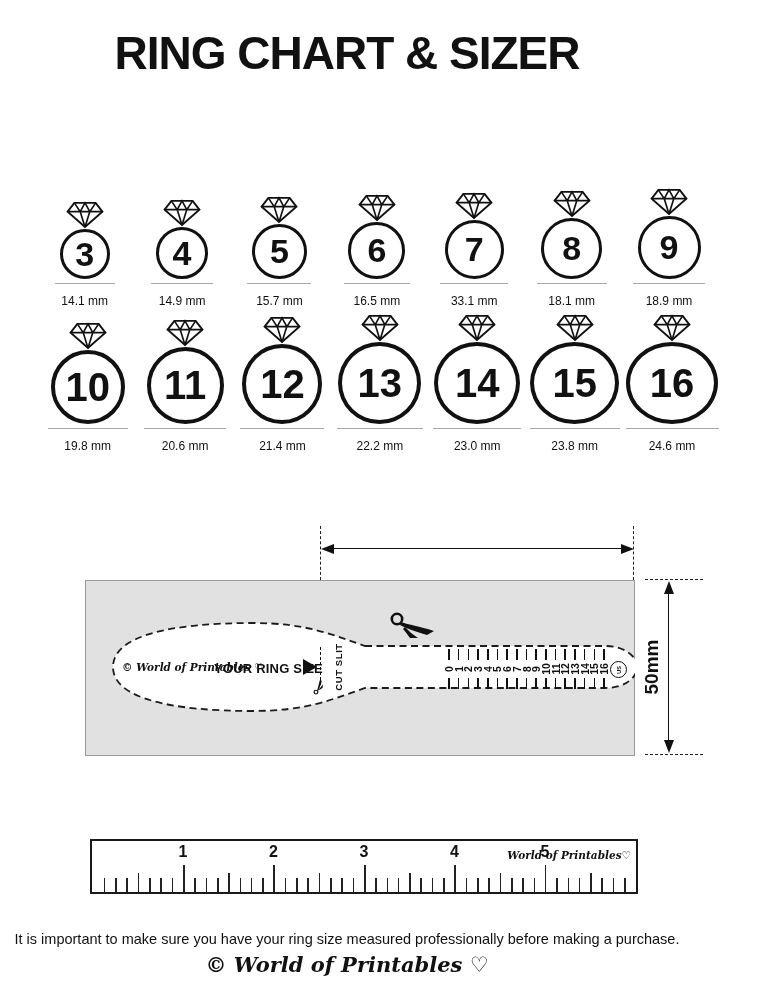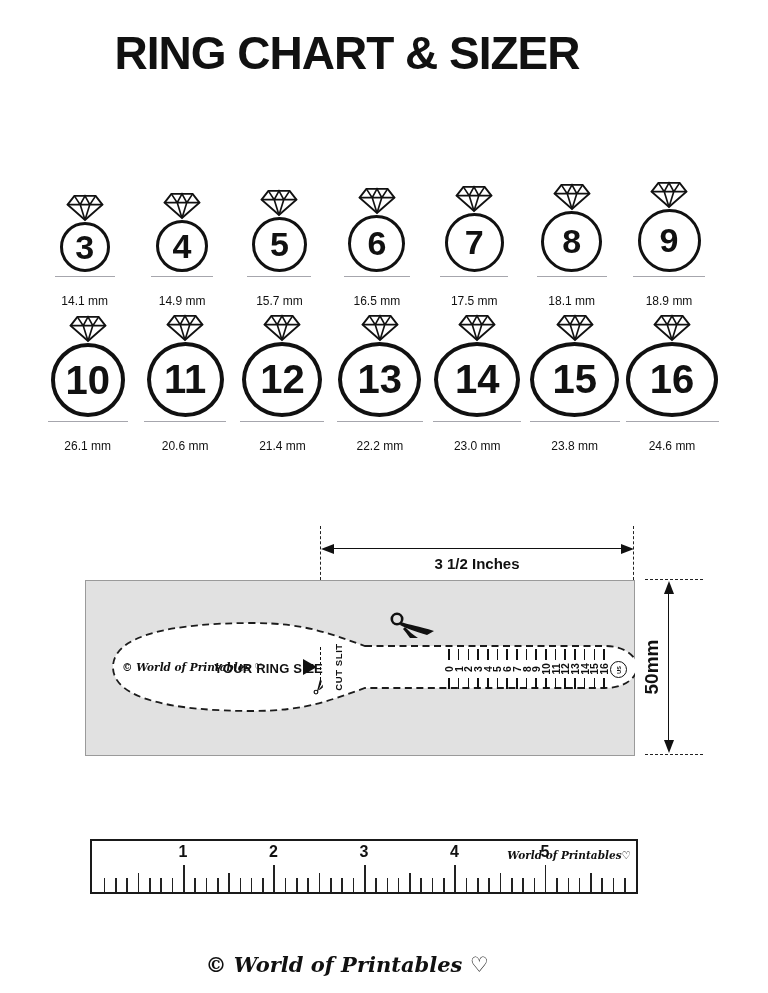--- a/index.html
+++ b/index.html
@@ -15,21 +15,21 @@
 
   
   .ring-row{position:absolute;display:flex;}
   .ring-cell{display:flex;flex-direction:column;align-items:center;justify-content:flex-end;width:97.4px;}
   .diamond{flex:0 0 auto;margin-bottom:-4px;}
   .band{border-radius:50%;display:flex;align-items:center;justify-content:center;
         font-weight:600;background:#fff;box-sizing:border-box;}
   .row1 .band{border:3.5px solid #111;font-size:34px;}
   .row2 .band{border:4.5px solid #111;font-size:40px;}
   .mm-line{border-top:1.5px solid #a6a6ad;margin-top:4px;}
-  .mm-label{margin-top:17px;font-size:12px;}
+  .mm-label{margin-top:10px;font-size:12px;}
   
   .row1 .ring-cell:nth-child(1) .band{width:50px;height:50px;} .row1 .ring-cell:nth-child(1) .mm-line{width:60px;}
   .row1 .ring-cell:nth-child(2) .band{width:52px;height:52px;} .row1 .ring-cell:nth-child(2) .mm-line{width:62px;}
   .row1 .ring-cell:nth-child(3) .band{width:55px;height:55px;} .row1 .ring-cell:nth-child(3) .mm-line{width:64px;}
   .row1 .ring-cell:nth-child(4) .band{width:57px;height:57px;} .row1 .ring-cell:nth-child(4) .mm-line{width:66px;}
   .row1 .ring-cell:nth-child(5) .band{width:59px;height:59px;} .row1 .ring-cell:nth-child(5) .mm-line{width:68px;}
   .row1 .ring-cell:nth-child(6) .band{width:61px;height:61px;} .row1 .ring-cell:nth-child(6) .mm-line{width:70px;}
   .row1 .ring-cell:nth-child(7) .band{width:63px;height:63px;} .row1 .ring-cell:nth-child(7) .mm-line{width:72px;}
   .row2 .ring-cell:nth-child(1) .band{width:74px;height:74px;} .row2 .ring-cell:nth-child(1) .mm-line{width:80px;}
   .row2 .ring-cell:nth-child(2) .band{width:77px;height:77px;} .row2 .ring-cell:nth-child(2) .mm-line{width:82px;}
@@ -131,21 +131,21 @@
       <div class="mm-line"></div>
       <div class="mm-label">16.5 mm</div>
     </div>
     <div class="ring-cell">
       <span class="diamond"><svg width="40" height="29" viewBox="0 0 40 30">
             <path d="M9 3 L31 3 L38 12 L20 28 L2 12 Z" fill="none" stroke="#111" stroke-width="2"></path>
             <path d="M2 12 L38 12 M9 3 L15 12 L20 3 L25 12 L31 3 M15 12 L20 28 M25 12 L20 28" fill="none" stroke="#111" stroke-width="1.7"></path>
           </svg></span>
       <div class="band">7</div>
       <div class="mm-line"></div>
-      <div class="mm-label">17.5 mm</div>
+      <div class="mm-label">33.1 mm</div>
     </div>
     <div class="ring-cell">
       <span class="diamond"><svg width="40" height="29" viewBox="0 0 40 30">
             <path d="M9 3 L31 3 L38 12 L20 28 L2 12 Z" fill="none" stroke="#111" stroke-width="2"></path>
             <path d="M2 12 L38 12 M9 3 L15 12 L20 3 L25 12 L31 3 M15 12 L20 28 M25 12 L20 28" fill="none" stroke="#111" stroke-width="1.7"></path>
           </svg></span>
       <div class="band">8</div>
       <div class="mm-line"></div>
       <div class="mm-label">18.1 mm</div>
     </div>
@@ -161,21 +161,21 @@
   </div>
 
   <div class="ring-row row2" style="left:39px;top:313px;height:140px;">
     <div class="ring-cell">
       <span class="diamond"><svg width="40" height="29" viewBox="0 0 40 30">
             <path d="M9 3 L31 3 L38 12 L20 28 L2 12 Z" fill="none" stroke="#111" stroke-width="2"></path>
             <path d="M2 12 L38 12 M9 3 L15 12 L20 3 L25 12 L31 3 M15 12 L20 28 M25 12 L20 28" fill="none" stroke="#111" stroke-width="1.7"></path>
           </svg></span>
       <div class="band">10</div>
       <div class="mm-line"></div>
-      <div class="mm-label">26.1 mm</div>
+      <div class="mm-label">19.8 mm</div>
     </div>
     <div class="ring-cell">
       <span class="diamond"><svg width="40" height="29" viewBox="0 0 40 30">
             <path d="M9 3 L31 3 L38 12 L20 28 L2 12 Z" fill="none" stroke="#111" stroke-width="2"></path>
             <path d="M2 12 L38 12 M9 3 L15 12 L20 3 L25 12 L31 3 M15 12 L20 28 M25 12 L20 28" fill="none" stroke="#111" stroke-width="1.7"></path>
           </svg></span>
       <div class="band">11</div>
       <div class="mm-line"></div>
       <div class="mm-label">20.6 mm</div>
     </div>
@@ -224,21 +224,20 @@
       <div class="mm-line"></div>
       <div class="mm-label">24.6 mm</div>
     </div>
   </div>
 
   <div class="abs vdash" style="left:320px;top:526px;height:54px;"></div>
   <div class="abs vdash" style="left:633px;top:526px;height:54px;"></div>
   <div class="abs hline" style="left:329px;top:548px;width:298px;"></div>
   <div class="abs tri tri-left" style="left:321px;top:543.5px;"></div>
   <div class="abs tri tri-right" style="left:621px;top:543.5px;"></div>
-  <div class="abs inches-label">3 1/2 Inches</div>
 
   <div class="abs sizer-rect">
     <svg style="position:absolute;left:-1px;top:-1px;" width="550" height="176" viewBox="0 0 550 176">
       <path d="M 280 66 L 520 66 C 538 66 552 75 552 87 C 552 99 538 108 520 108 L 280 108
                C 248 119 222 131 168 131 C 88 131 28 119 28 87 C 28 55 88 43 168 43
                C 222 43 248 55 280 66 Z" fill="#ffffff" stroke="#1c1c1c" stroke-width="1.8" stroke-dasharray="7 4.5"></path>
     </svg>
     <div class="abs script spoon-brand">© World of Printables ♡</div>
     <div class="abs spoon-size-label">YOUR RING SIZE</div>
     <div class="abs tri spoon-arrow"></div>
@@ -375,15 +374,16 @@
         <div class="rtick" style="left: 532.07px;"></div>
         <span class="rnum" style="left: 90.98px;">1</span>
         <span class="rnum" style="left: 181.46px;">2</span>
         <span class="rnum" style="left: 271.94px;">3</span>
         <span class="rnum" style="left: 362.42px;">4</span>
         <span class="rnum" style="left: 452.9px;">5</span>
       </div>
     <div class="script ruler-brand">World of Printables♡</div>
   </div>
 
+  <div class="abs ctr f-text">It is important to make sure you have your ring size measured professionally before making a purchase.</div>
   <div class="abs ctr f-logo script">© World of Printables ♡</div>
 
 </div>
 
 </body></html>

